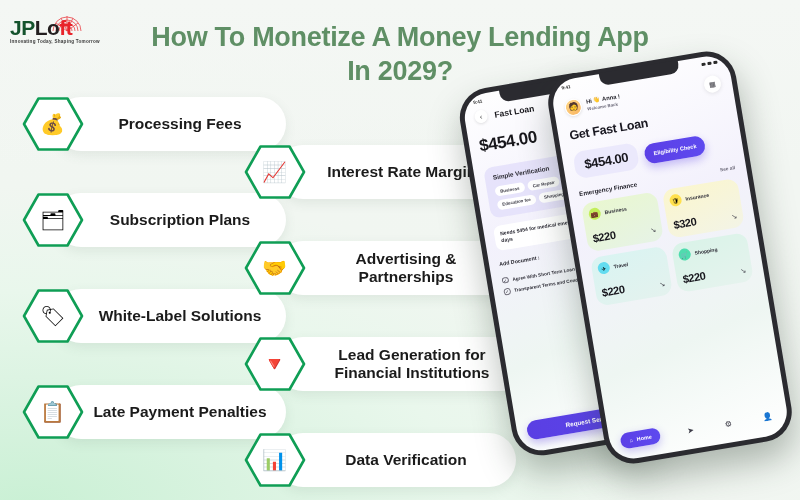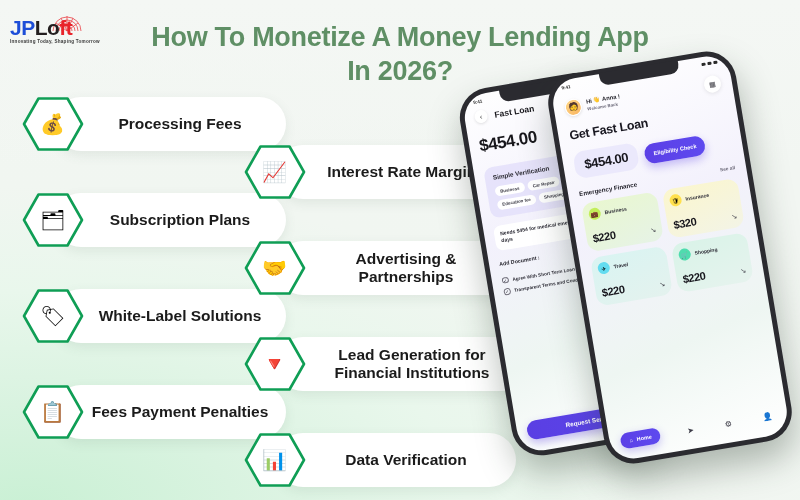--- a/index.html
+++ b/index.html
@@ -20,21 +20,21 @@
     position:absolute; left:0; top:0; width:100%; height:170px;
     background:linear-gradient(180deg,#f4f7f4 0%, rgba(244,247,244,0) 100%);
   }
 
   
   .logo{ position:absolute; left:8px; top:10px; width:92px; height:40px; }
   .logo-word{
     font-size:21px; font-weight:700; letter-spacing:-0.5px;
     line-height:1; position:absolute; left:2px; top:7px; white-space:nowrap;
   }
-  .logo-jp{ color:#1d4ed8; }
+  .logo-jp{ color:#14532d; }
   .logo-l{ color:#231f20; }
   .logo-o{ color:#231f20; }
   .logo-ft{ color:#e8232a; }
   .logo-swirl{
     position:absolute; left:42px; top:2px; width:34px; height:20px; overflow:hidden;
   }
   .logo-tag{
     position:absolute; left:2px; top:29px;
     font-size:4.6px; letter-spacing:0.25px; color:#3b3b3b; white-space:nowrap;
     font-weight:600;
@@ -253,21 +253,21 @@
           <path d="M23 6 L17 19"></path>
         <path d="M6 11 L17 19"></path>
           <path d="M28 11 L17 19"></path>
       </g>
     </svg>
   </div>
   <div class="logo-word"><span class="logo-jp">JP</span><span class="logo-l">L</span><span class="logo-o">o</span><span class="logo-ft">ft</span></div>
   <div class="logo-tag">Innovating Today, Shaping Tomorrow</div>
 </div>
 
-<h1 class="title">How To Monetize A Money Lending App In 2026?</h1>
+<h1 class="title">How To Monetize A Money Lending App In 2029?</h1>
 
 <div id="item-list">
     <div class="item col-l" style="left: 22px; top: 97px;">
       <div class="pill" style="width: 232px;">
         <div class="pill-text">Processing Fees</div>
       </div>
       <div class="hex">
         <svg viewBox="0 0 62 56">
           <polygon points="16.5,2.5 45.5,2.5 60,28 45.5,53.5 16.5,53.5 2,28" fill="#ffffff" stroke="#0f9e55" stroke-width="2.6" stroke-linejoin="round"></polygon>
         </svg>
@@ -324,21 +324,21 @@
       </div>
       <div class="hex">
         <svg viewBox="0 0 62 56">
           <polygon points="16.5,2.5 45.5,2.5 60,28 45.5,53.5 16.5,53.5 2,28" fill="#ffffff" stroke="#0f9e55" stroke-width="2.6" stroke-linejoin="round"></polygon>
         </svg>
         <div class="hex-emoji">🔻</div>
       </div>
     </div>
     <div class="item col-l" style="left: 22px; top: 385px;">
       <div class="pill" style="width: 232px;">
-        <div class="pill-text">Fees Payment Penalties</div>
+        <div class="pill-text">Late Payment Penalties</div>
       </div>
       <div class="hex">
         <svg viewBox="0 0 62 56">
           <polygon points="16.5,2.5 45.5,2.5 60,28 45.5,53.5 16.5,53.5 2,28" fill="#ffffff" stroke="#0f9e55" stroke-width="2.6" stroke-linejoin="round"></polygon>
         </svg>
         <div class="hex-emoji">📋</div>
       </div>
     </div>
     <div class="item col-r" style="left: 244px; top: 433px;">
       <div class="pill" style="width: 240px;">

